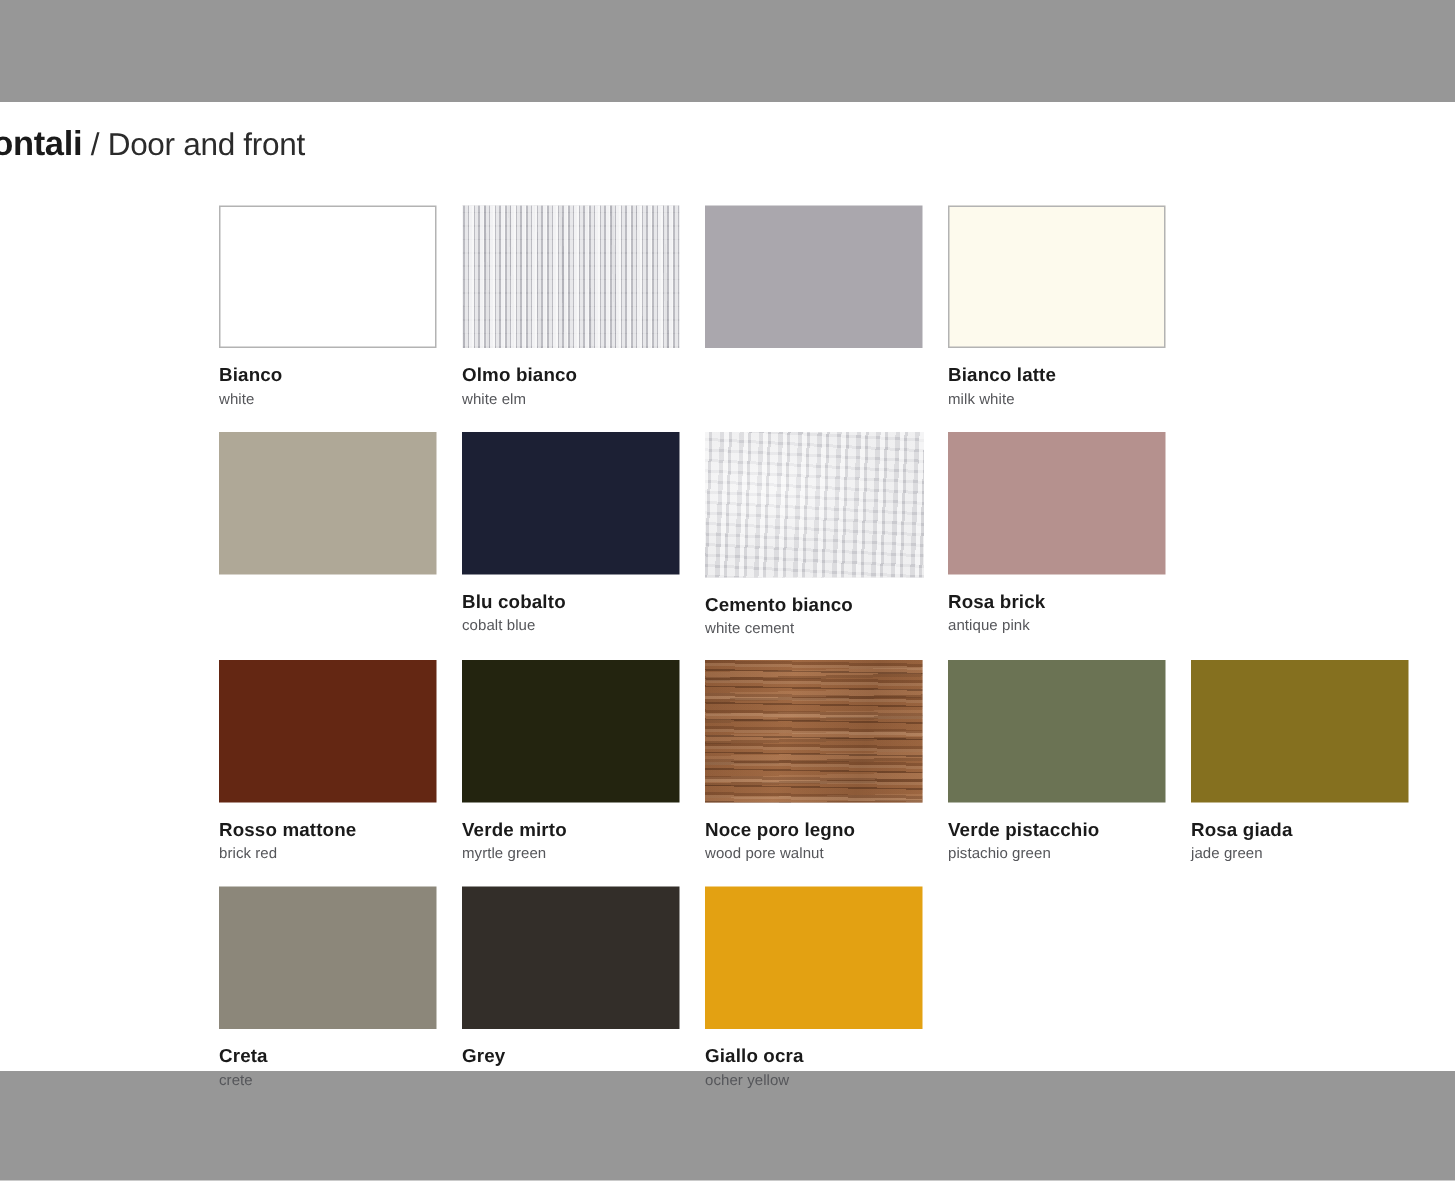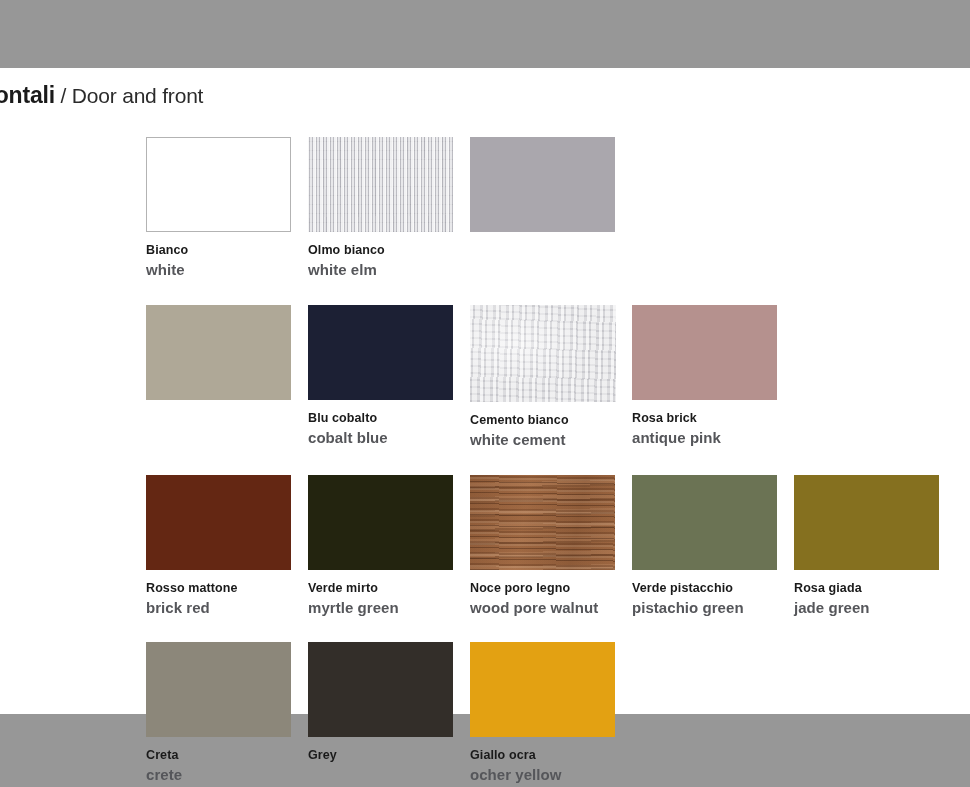--- a/index.html
+++ b/index.html
@@ -69,32 +69,32 @@
     border: 1px solid #b3b3b3;
   }
   .swatch.wide {
     width: 146px;
     height: 97px;
     margin-left: 0;
   }
 
   .labels {
     padding-top: 11px;
-    padding-bottom: 25px;
+    padding-bottom: 14px;
   }
   .name-it {
     font-size: 12.5px;
     font-weight: bold;
     color: #1a1a1a;
     letter-spacing: 0.1px;
     line-height: 1.2;
   }
   .name-en {
-    font-size: 15px;
-    font-weight: bold;
+    font-size: 10px;
+    font-weight: normal;
     color: #55565a;
     letter-spacing: 0.05px;
     line-height: 1.25;
     margin-top: 3px;
     min-height: 0;
   }
 
   
   .tex-olmo-bianco {
     background-color: #cdcdd2;
@@ -180,20 +180,27 @@
       <div class="cell">
         <div class="swatch tex-olmo-bianco"></div>
         <div class="labels">
           <div class="name-it">Olmo bianco</div>
           <div class="name-en">white elm</div>
         </div>
       </div>
       <div class="cell">
         <div class="swatch" style="background: rgb(170, 167, 173);"></div>
       </div>
+      <div class="cell">
+        <div class="swatch bordered" style="background: rgb(253, 250, 237);"></div>
+        <div class="labels">
+          <div class="name-it">Bianco latte</div>
+          <div class="name-en">milk white</div>
+        </div>
+      </div>
     </div>
     <div class="row">
       <div class="cell">
         <div class="swatch" style="background: rgb(175, 168, 151);"></div>
       </div>
       <div class="cell">
         <div class="swatch" style="background: rgb(28, 32, 52);"></div>
         <div class="labels">
           <div class="name-it">Blu cobalto</div>
           <div class="name-en">cobalt blue</div>

